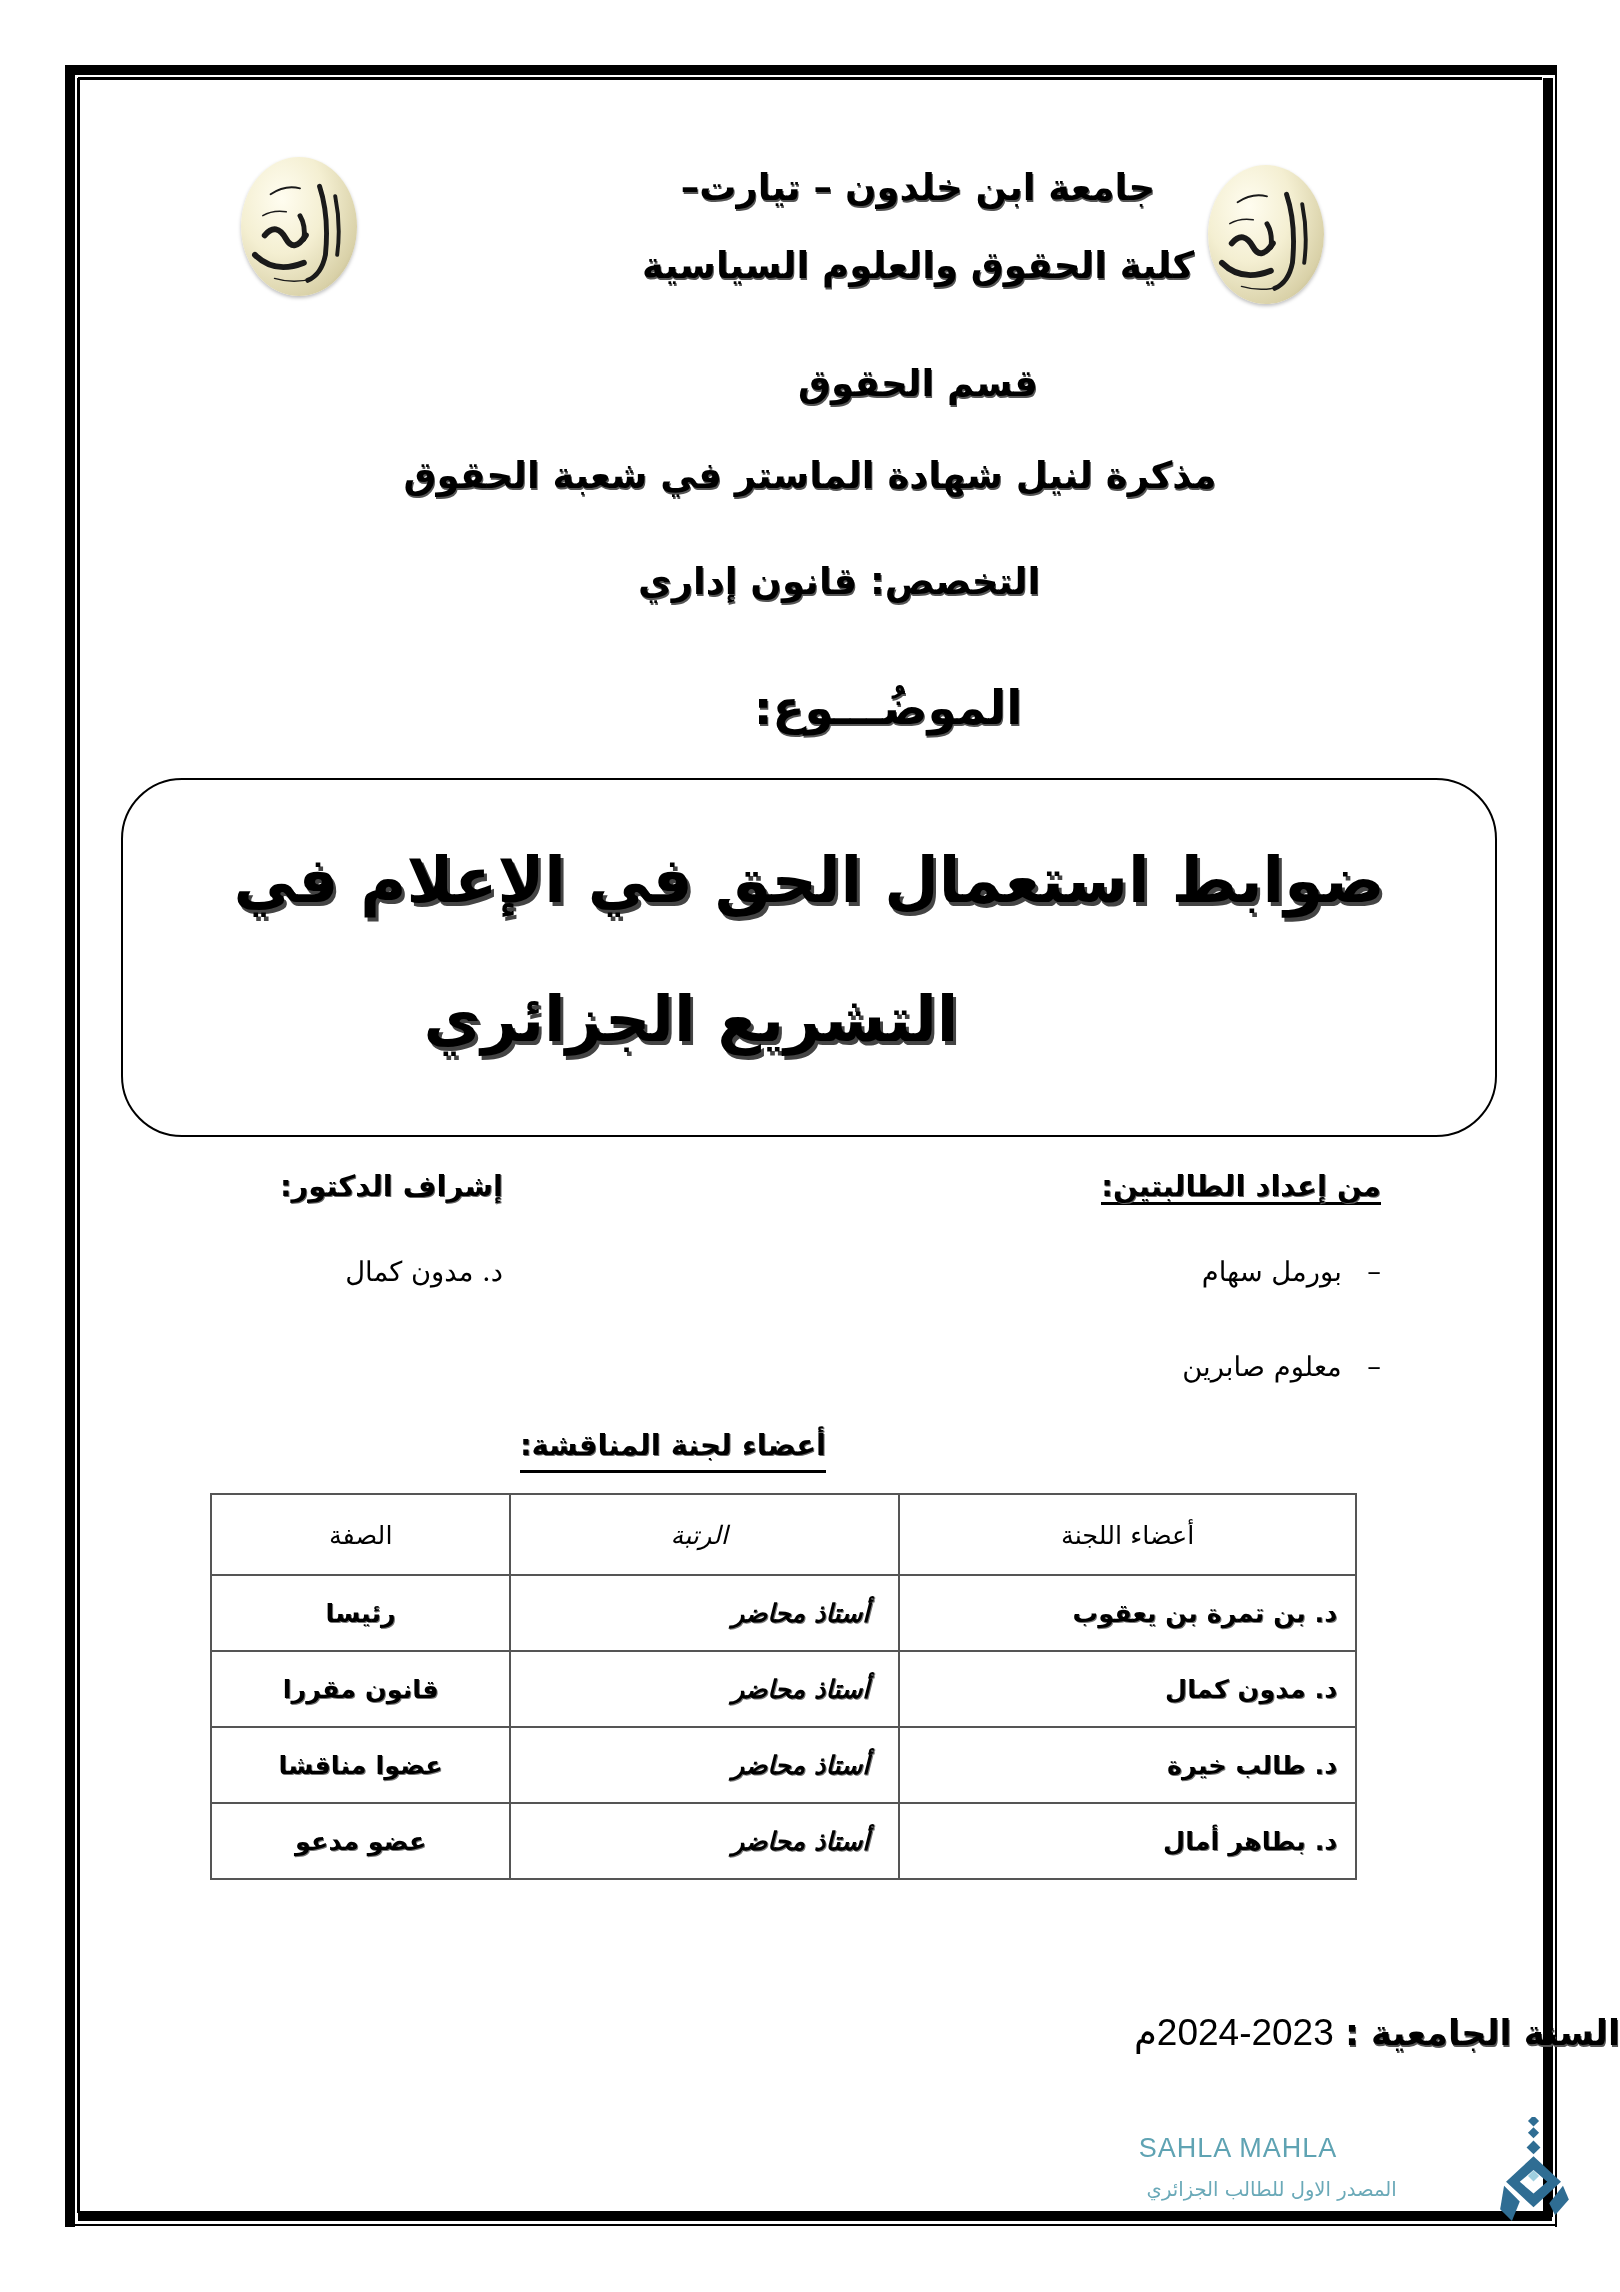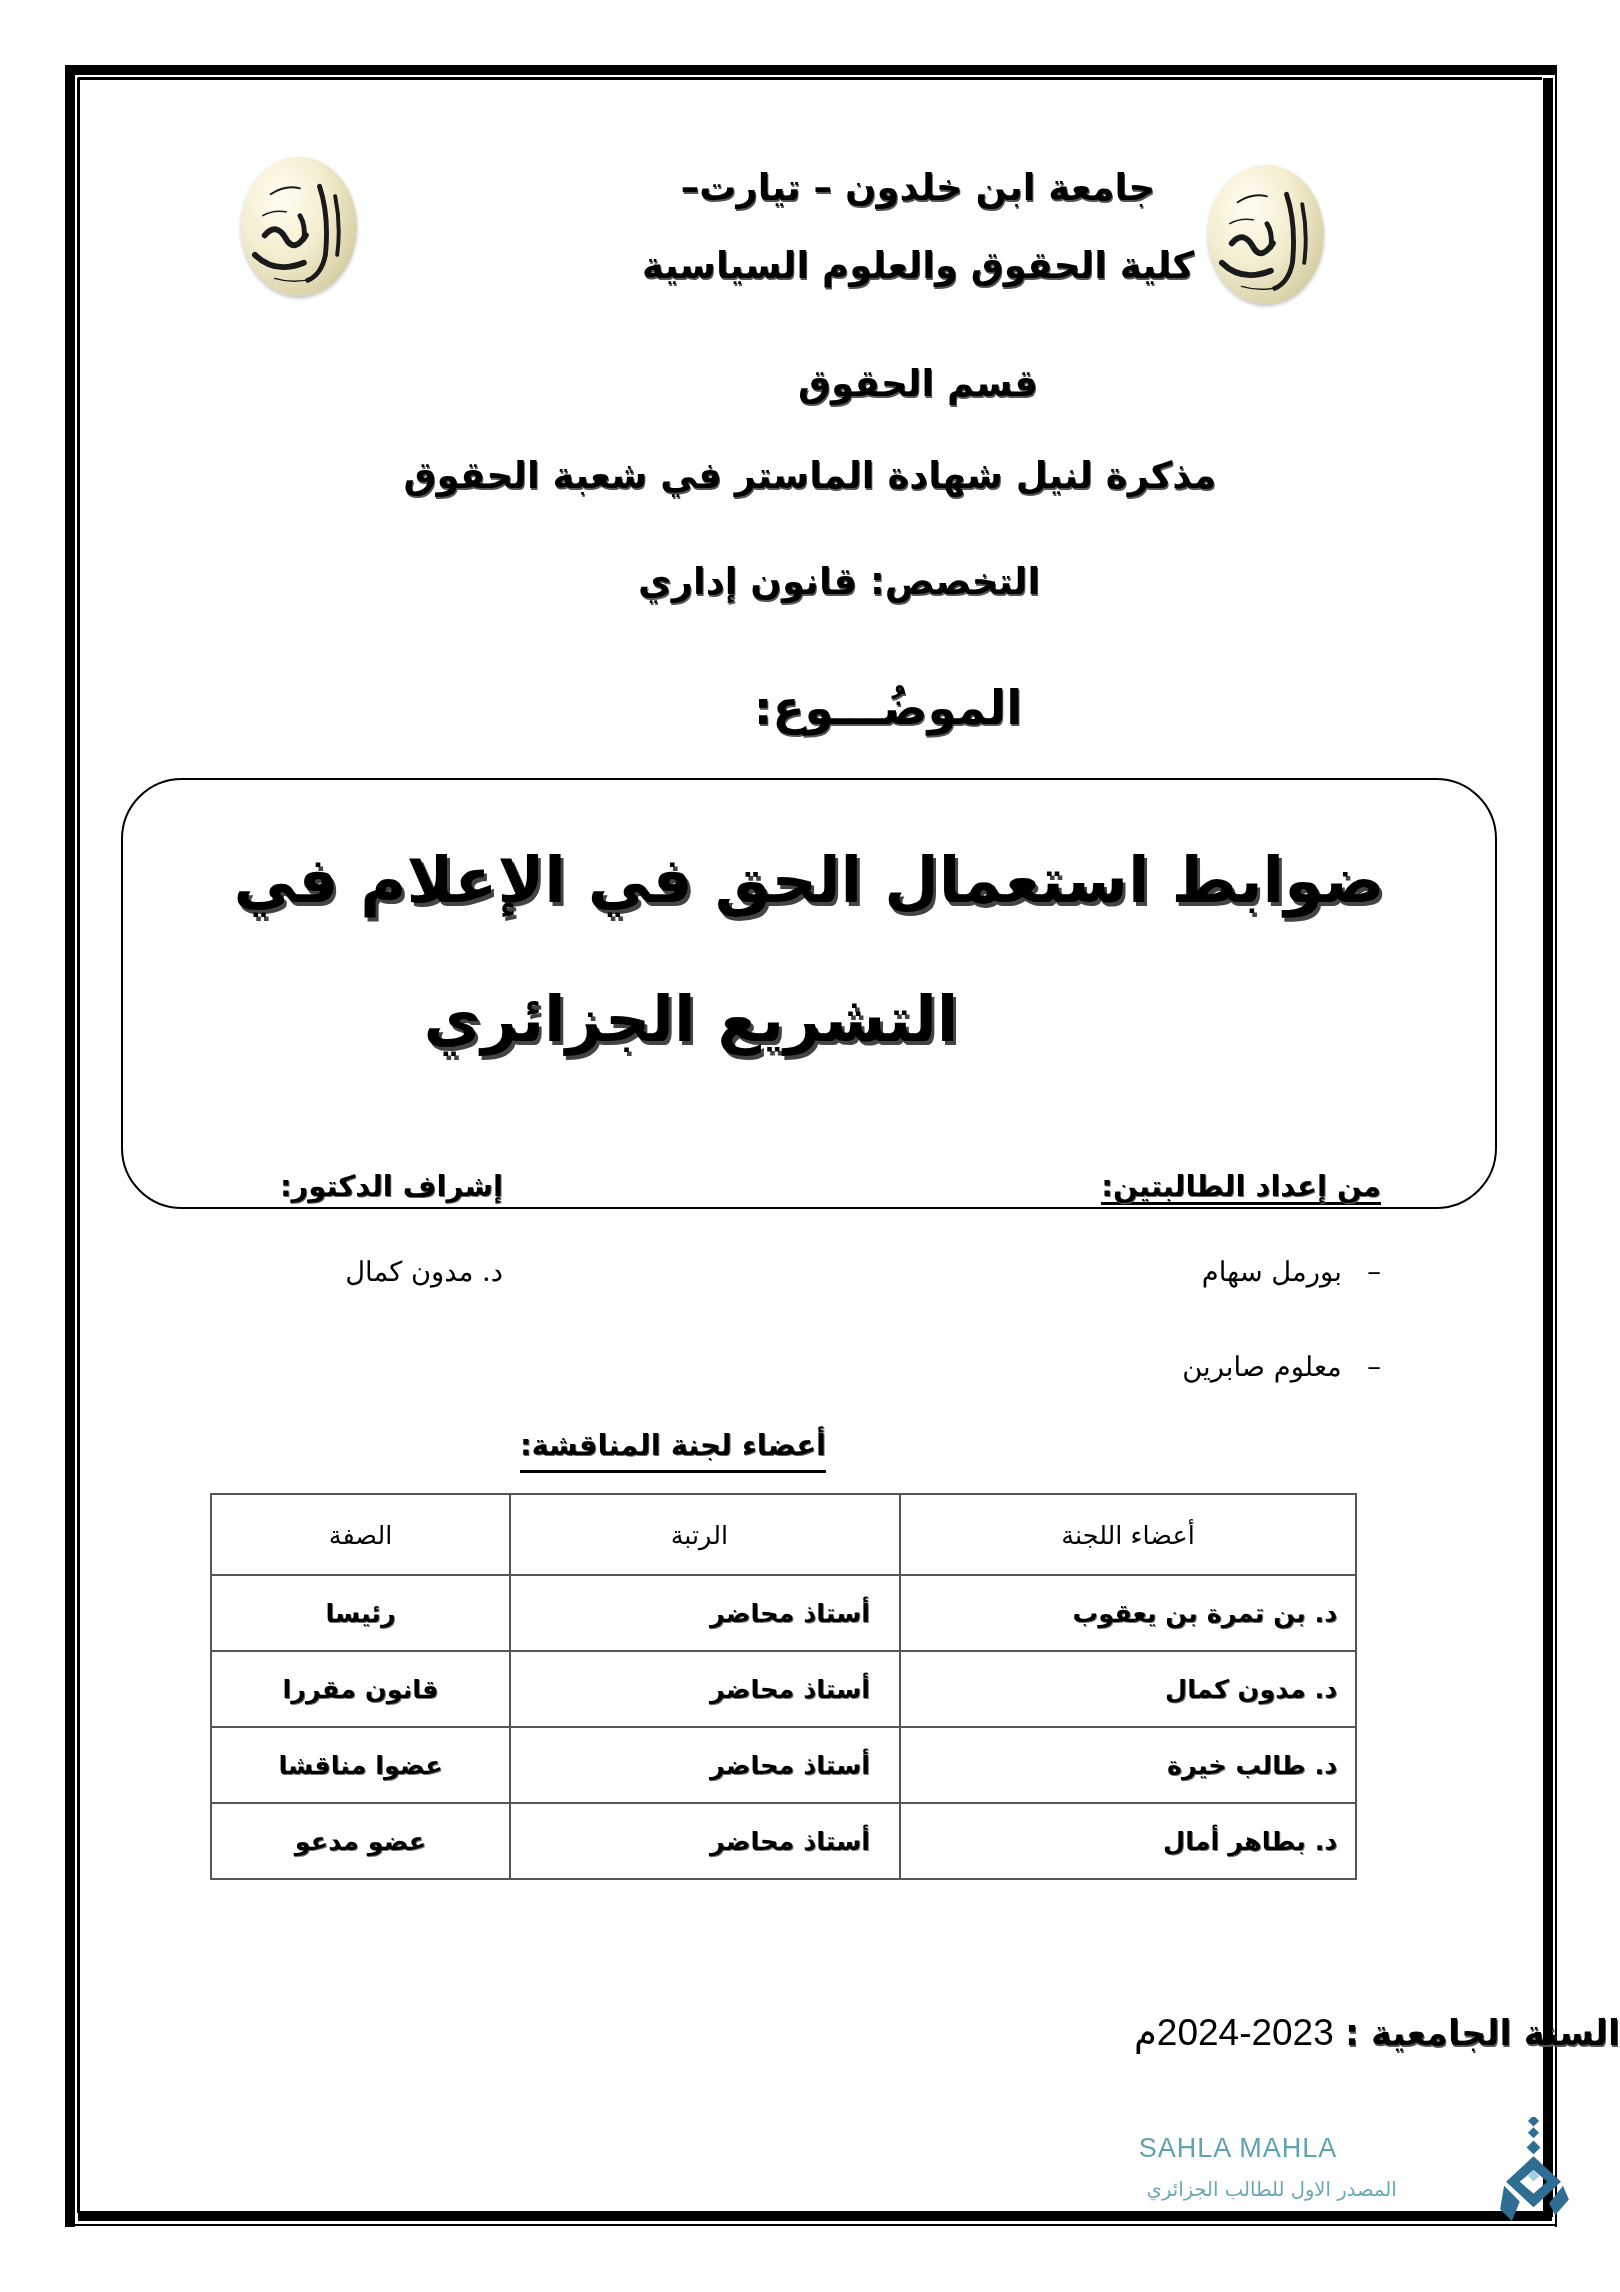--- a/index.html
+++ b/index.html
@@ -57,21 +57,21 @@
     .h-thesis     { top: 457px; left: 0; }
     .h-special    { top: 563px; left: 29px; }
     .h-subject    { top: 684px; left: 78px; font-size: 47px; }
 
     
     .title-box {
       position: absolute;
       left: 121px;
       top: 778px;
       width: 1376px;
-      height: 431px;
+      height: 359px;
       border: 2px solid #000;
       border-radius: 61px;
       box-sizing: border-box;
     }
     .title-line {
       position: absolute;
       left: 0;
       width: 100%;
       text-align: center;
       font-family: "DejaVu Sans", "Liberation Sans", sans-serif;
@@ -133,21 +133,21 @@
       padding: 0 17.6px;
     }
     .committee-table th {
       font-weight: normal;
       text-align: center;
       height: 79px;
       border-radius: 26px;
     }
     .committee-table td { font-weight: bold; text-shadow: 1px 1px 0 #777; }
     .col-name  { width: 473px; text-align: right; }
-    .col-rank  { width: 383px; text-align: right; padding-right: 29px !important; }
+    .col-rank  { width: 383px; text-align: right; padding-right: 29px !important; font-style: italic; }
     .col-role  { width: 290px; text-align: center; }
 
     
     .academic-year {
       position: absolute;
       left: 0;
       width: 1620px;
       top: 2014px;
       font-size: 35px;
       line-height: 1;

